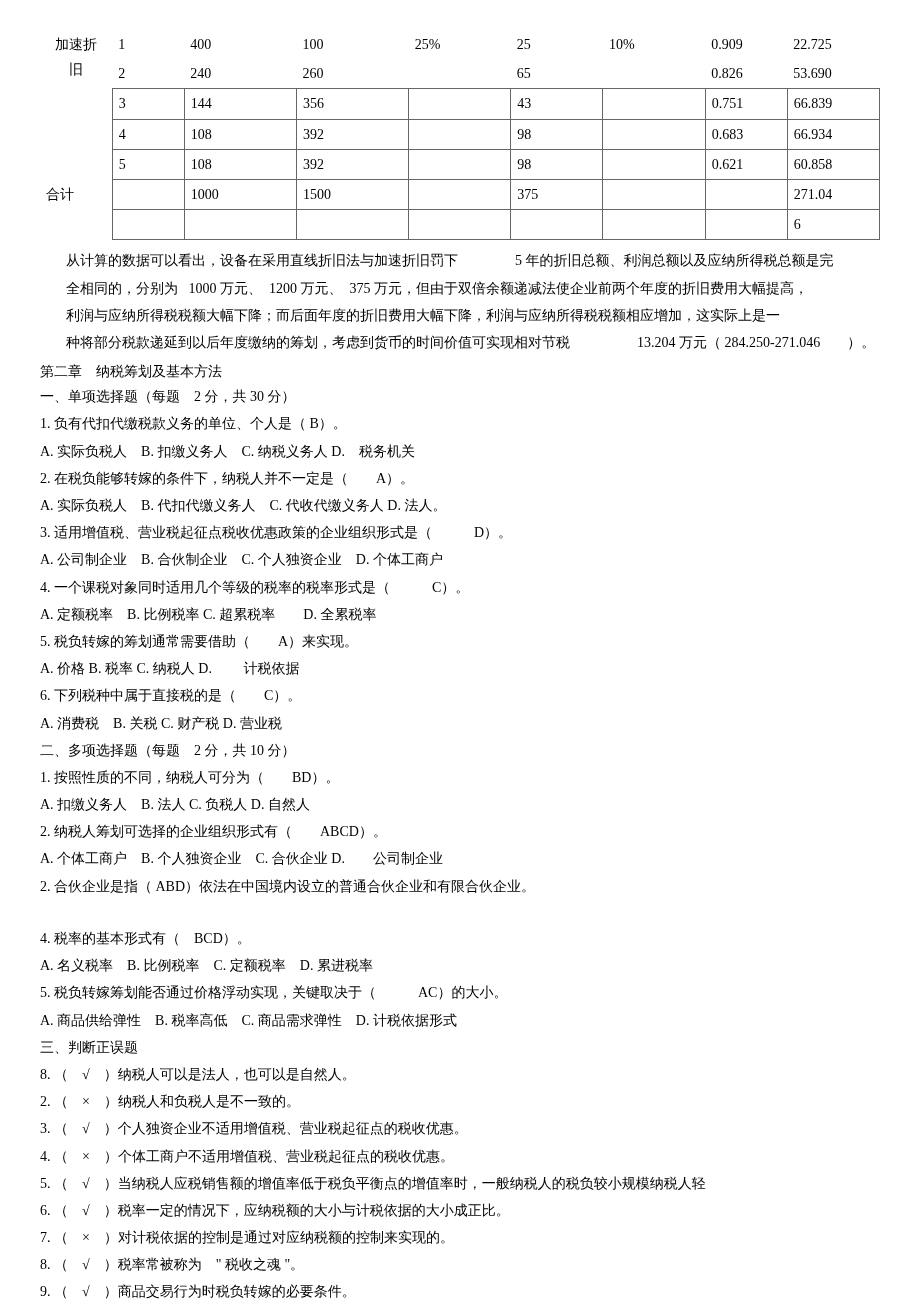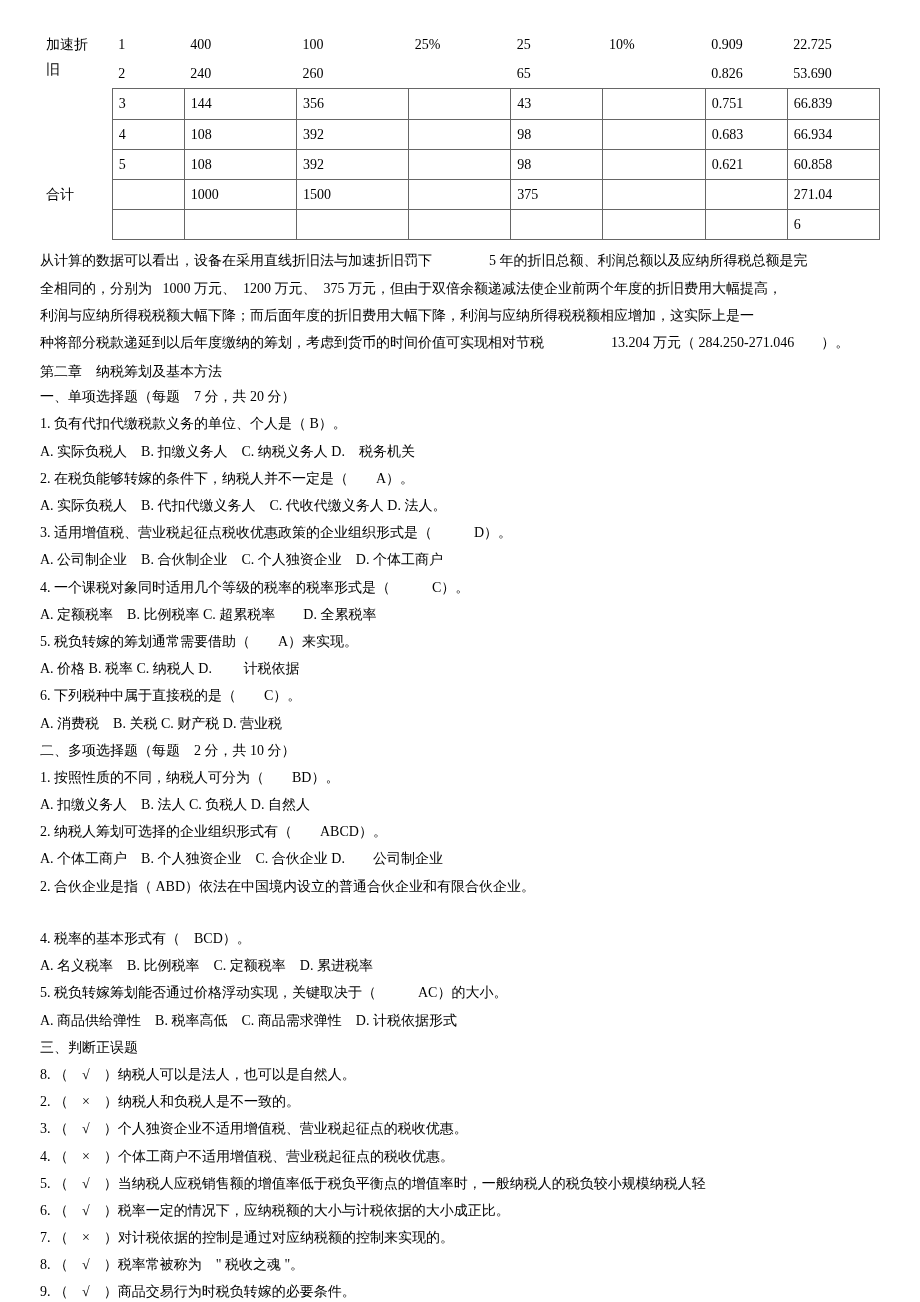--- a/index.html
+++ b/index.html
@@ -18,37 +18,38 @@
     }
     td {
       border: 1px solid #666;
       padding: 2px 6px;
       text-align: left;
       height: 24px;
     }
     td.nb { border: none; }
     .para {
       margin-bottom: 2px;
+      margin-left: 26px;
     }
     .section-title {
       margin-top: 4px;
     }
     .q-line {
       margin-bottom: 2px;
     }
   </style>
 </head>
 <body>
 
 
 
 <table>
   <tbody>
       <tr>
-    <td class="nb" rowspan="2" style="width:60px;vertical-align:top;">
+    <td class="nb" rowspan="2" style="width:60px;vertical-align:top;text-align:center;">
       <div>加速折</div>
       <div>旧</div>
     </td>
     <td class="nb" style="width:60px">1</td>
     <td class="nb" style="width:100px">400</td>
     <td class="nb" style="width:100px">100</td>
     <td class="nb" style="width:90px">25%</td>
     <td class="nb" style="width:80px">25</td>
     <td class="nb" style="width:90px">10%</td>
     <td class="nb" style="width:70px">0.909</td>
@@ -137,21 +138,21 @@
 <div class="para">
   <span>种将部分税款递延到以后年度缴纳的筹划，考虑到货币的时间价值可实现相对节税</span>
   <span style="display:inline-block;width:60px"></span>
   <span>13.204 万元（ 284.250-271.046</span>
   <span style="display:inline-block;width:20px"></span>
   <span>）。</span>
 </div>
 
 <div class="section-title">第二章　纳税筹划及基本方法</div>
 
-<div class="q-line">一、单项选择题（每题　7 分，共 20 分）</div>
+<div class="q-line">一、单项选择题（每题　2 分，共 30 分）</div>
 <div class="q-line">1. 负有代扣代缴税款义务的单位、个人是（ B）。</div>
 <div class="q-line">A. 实际负税人　B. 扣缴义务人　C. 纳税义务人  D.　税务机关</div>
 <div class="q-line">2. 在税负能够转嫁的条件下，纳税人并不一定是（　　A）。</div>
 <div class="q-line">A. 实际负税人　B. 代扣代缴义务人　C. 代收代缴义务人  D. 法人。</div>
 <div class="q-line">3. 适用增值税、营业税起征点税收优惠政策的企业组织形式是（　　　D）。</div>
 <div class="q-line">A. 公司制企业　B. 合伙制企业　C. 个人独资企业　D. 个体工商户</div>
 <div class="q-line">4. 一个课税对象同时适用几个等级的税率的税率形式是（　　　C）。</div>
 <div class="q-line">A. 定额税率　B. 比例税率  C. 超累税率　　D. 全累税率</div>
 <div class="q-line">5. 税负转嫁的筹划通常需要借助（　　A）来实现。</div>
 <div class="q-line">A. 价格  B. 税率  C. 纳税人  D. 　　计税依据</div>

